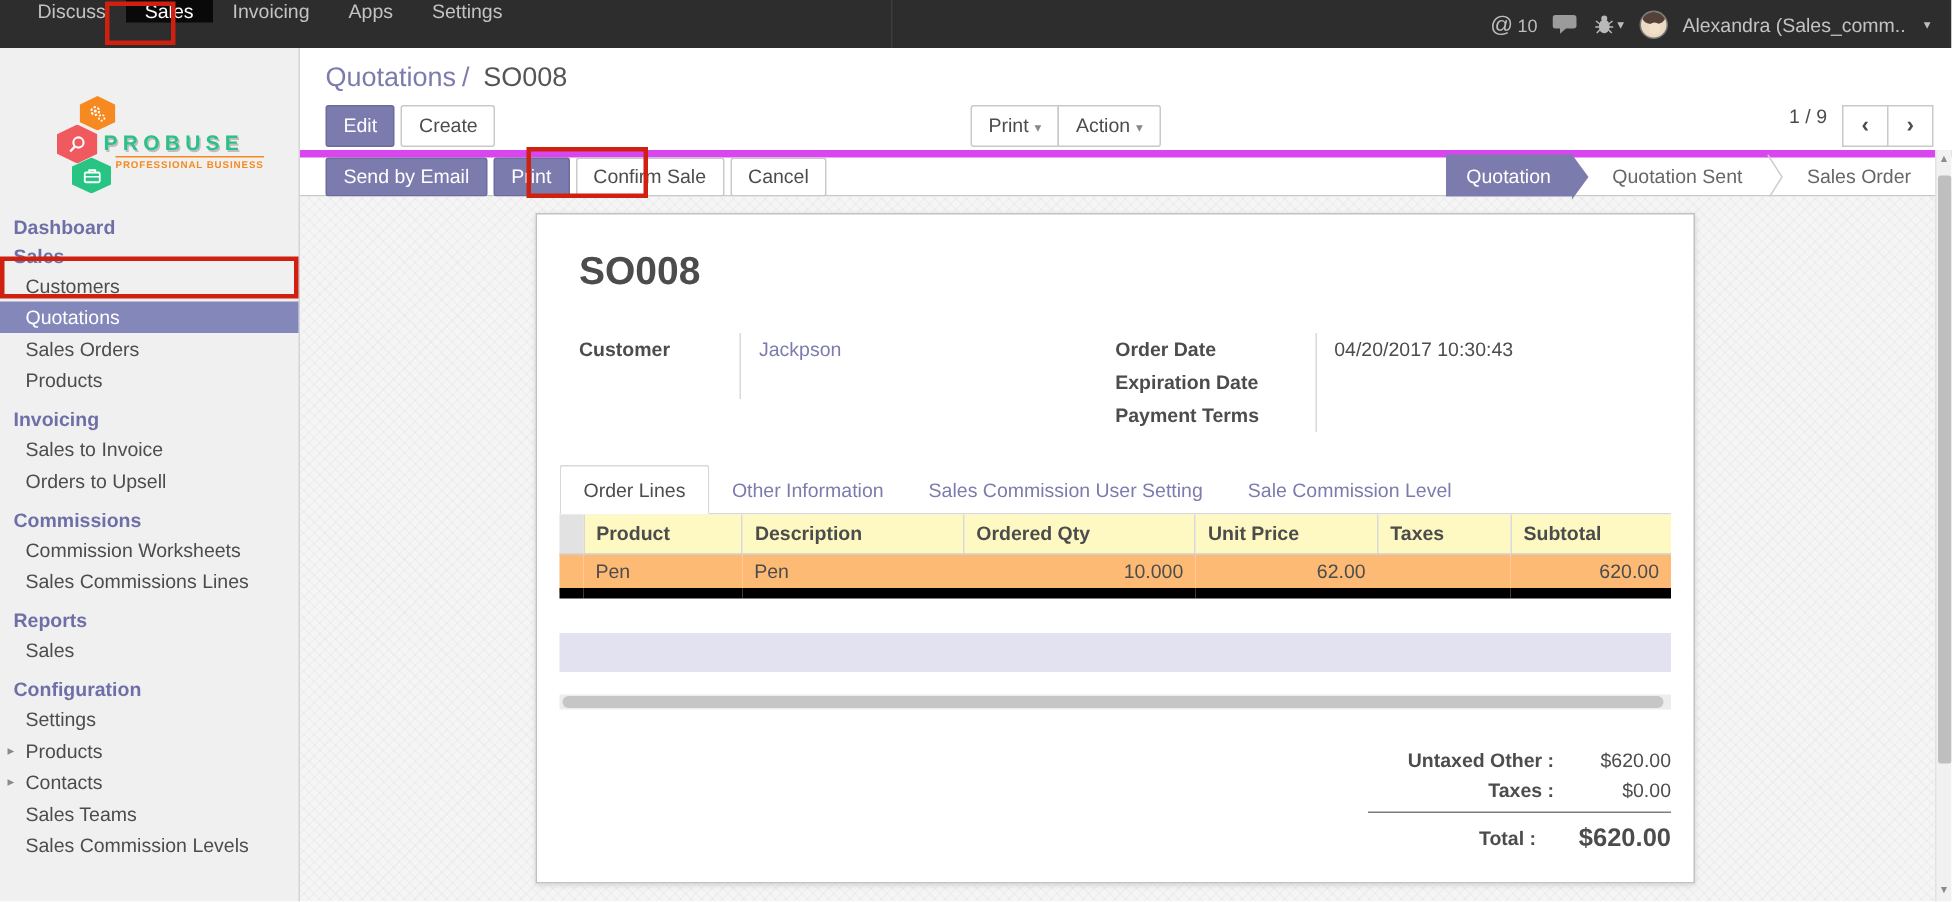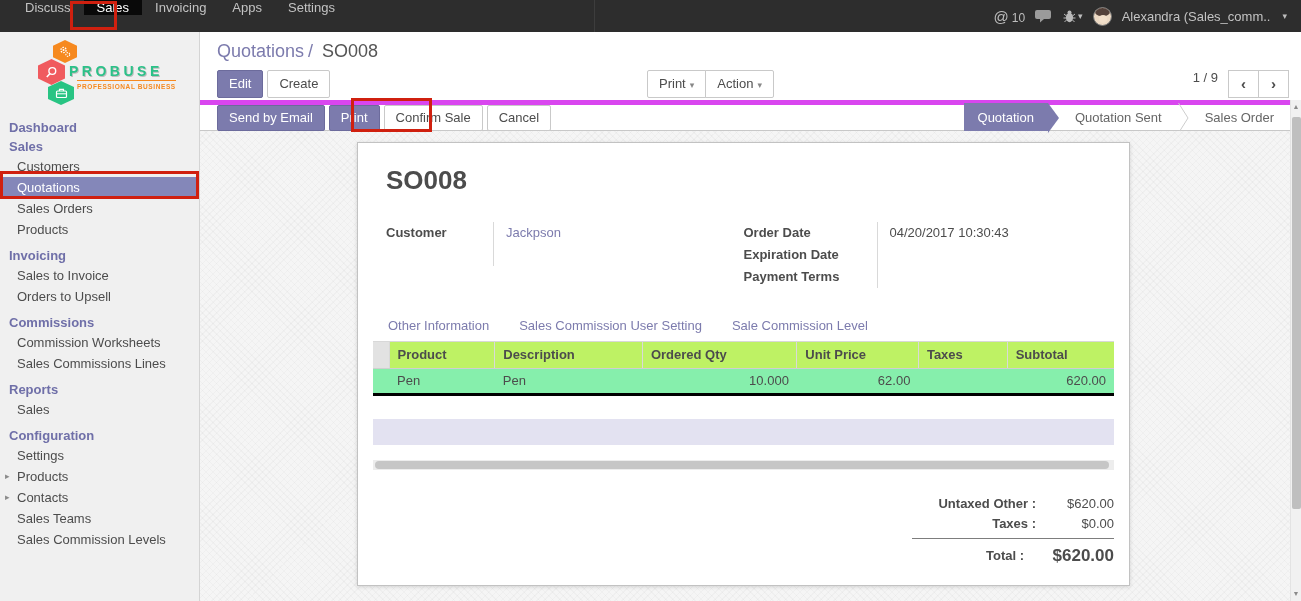--- a/index.html
+++ b/index.html
@@ -28,21 +28,21 @@
     background:#f2dfca; border-radius:50%; }
   .user-name { color:#c3c3c3; cursor:pointer; }
 
   
   .wrap { display:flex; height:569px; }
   .sidebar { width:200px; background:#f0f0f0; border-right:1px solid #d4d4d4;
     flex:none; position:relative; }
   .main { flex:1; display:flex; flex-direction:column; position:relative; min-width:0; }
 
   
-  .logo { position:relative; height:86px; }
+  .logo { position:relative; height:86px;margin-top:24px; }
   .hex { position:absolute; clip-path:polygon(50% 0,100% 25%,100% 75%,50% 100%,0 75%,0 25%);
     display:flex; align-items:center; justify-content:center; }
   .hex-orange { left:53px; top:8px;  width:24px; height:23px; background:#f6891f; }
   .hex-red    { left:38px; top:27px; width:27px; height:26px; background:#f05a5e; }
   .hex-green  { left:48px; top:49px; width:26px; height:24px; background:#28c483; }
   .brand { position:absolute; left:69px; top:31px; font-size:14px; font-weight:bold;
     letter-spacing:3.5px; color:#2bc188; text-shadow:1px 1px 0 #bdbdbd; }
   .tagline { position:absolute; left:77px; top:48px; font-size:6.5px; font-weight:bold;
     letter-spacing:0.6px; color:#f6891f; border-top:1px solid #f6891f; padding-top:2px; }
 
@@ -118,27 +118,27 @@
 
   
   .tabs { display:flex; margin-top:22px; border-bottom:1px solid #d8d8d8;
     font-size:13px; align-items:flex-end; }
   .tab { padding:8px 15px; color:#7c7bad; cursor:pointer; }
   .tab.active { background:#fff; color:#4c4c4c; border:1px solid #d8d8d8;
     border-bottom:1px solid #fff; margin-bottom:-1px; border-radius:2px 2px 0 0; }
 
   
   table.olist { width:100%; border-collapse:collapse; font-size:13px; }
-  table.olist th { background:#bef264; color:#4c4c4c; font-weight:bold; text-align:left;
+  table.olist th { background:#fef9c3; color:#4c4c4c; font-weight:bold; text-align:left;
     height:26px; padding:0 8px; border-right:1px solid #d9d9d9;
     border-bottom:1px solid #cfcfcf; }
   table.olist th.handle { background:#e2e2e2; padding:0; }
   table.olist th:last-child { border-right:none; }
   table.olist td { height:26px; padding:0 8px; color:#4c4c4c;
-    background:#86efac; border-bottom:3px solid #000000; }
+    background:#fdba74; border-bottom:7px solid #000000; }
   .num { text-align:right; }
 
   .lav-strip { height:26px; background:#e3e2f1; margin-top:23px; }
   .hscroll { height:10px; background:#ededed; margin-top:15px; position:relative; }
   .hscroll .thumb { position:absolute; left:2px; top:1px; height:8px; width:99%;
     background:#c6c6c6; border-radius:4px; }
 
   
   .totals { margin-top:24px; margin-left:auto; width:212px; font-size:13px; color:#4c4c4c; }
   .trow { display:flex; height:20px; align-items:center; }
@@ -319,20 +319,21 @@
               <div class="fgroup right">
                 <div class="flabel" style="grid-row:1;">Order Date</div>
                 <div class="flabel" style="grid-row:2;">Expiration Date</div>
                 <div class="flabel" style="grid-row:3;">Payment Terms</div>
                 <div class="fval span3">04/20/2017 10:30:43</div>
               </div>
             </div>
           </div>
 
           <div class="tabs">
+            <span class="tab active">Order Lines</span>
             <span class="tab">Other Information</span>
             <span class="tab">Sales Commission User Setting</span>
             <span class="tab">Sale Commission Level</span>
           </div>
 
           <table class="olist">
             <colgroup>
               <col style="width:14px">
                 <col style="width:106px">
                 <col style="width:148px">

